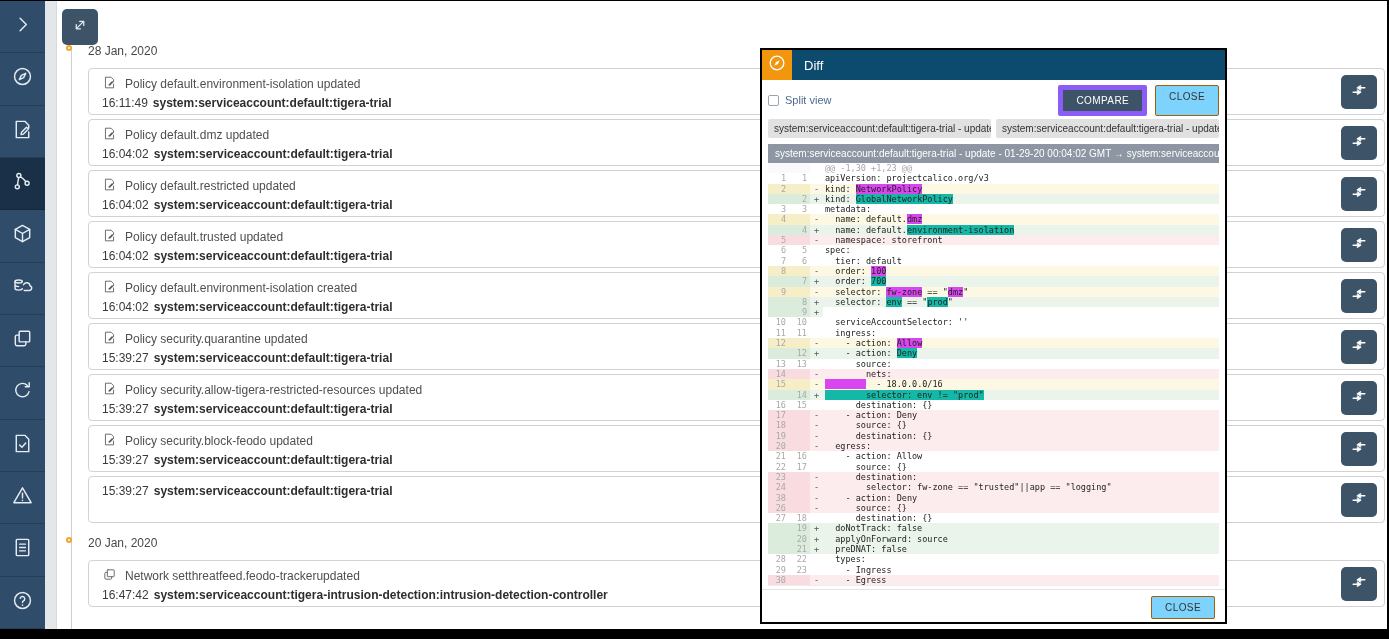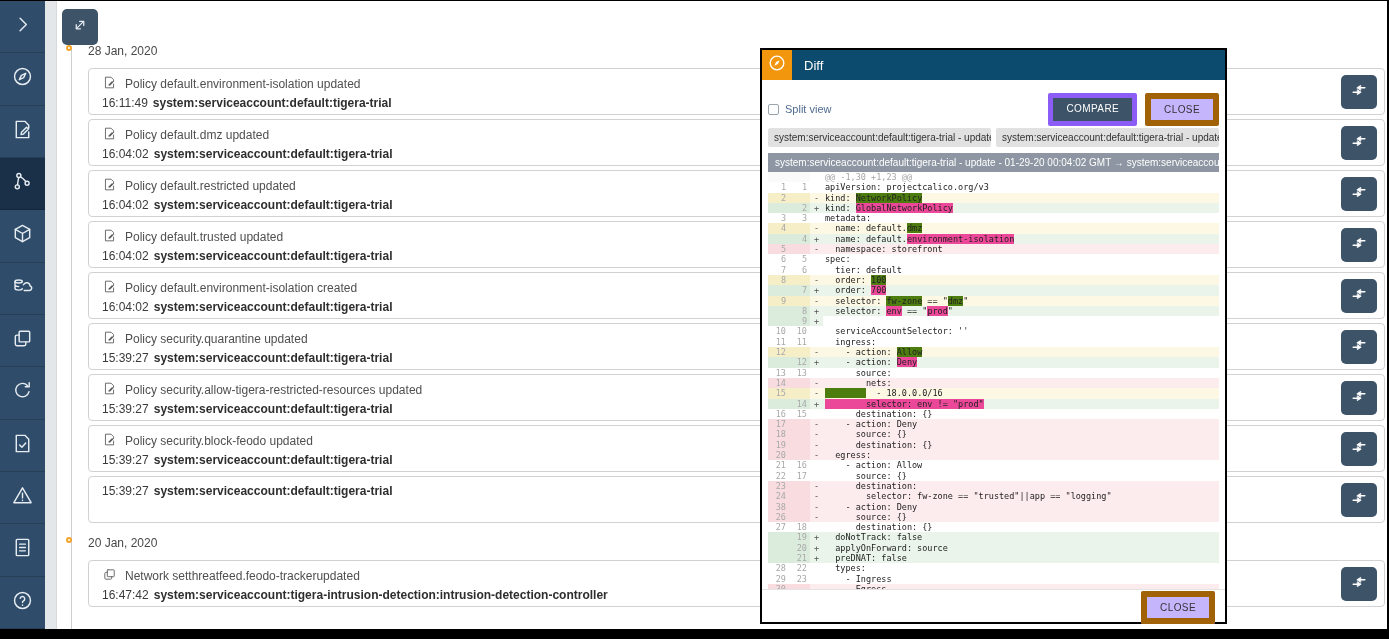--- a/index.html
+++ b/index.html
@@ -44,52 +44,52 @@
 
   
   .modal { position:absolute; left:760px; top:47px; width:467px; height:576px;
            background:#fff; border:2px solid #000; z-index:20; display:flex;
            flex-direction:column; }
   .m-header { height:30px; background:#0c4a6e; display:flex; align-items:center; flex:none; }
   .m-logo { width:30px; height:30px; background:#f2960d; display:flex; align-items:center;
             justify-content:center; flex:none; }
   .m-logo svg { width:20px; height:20px; }
   .m-title { color:#fff; font-size:13px; margin-left:12px; }
-  .m-body { flex:1; padding:16px 6px 0 6px; overflow:hidden; position:relative; }
+  .m-body { flex:1; padding:7px 6px 0 6px; overflow:hidden; position:relative; }
   .m-controls { display:flex; align-items:center; justify-content:space-between; height:26px; }
   .split { display:flex; align-items:center; gap:6px; font-size:11px; color:#4f6b8f;
            cursor:pointer; }
   .cb { width:11px; height:11px; border:1px solid #9aa4ad; background:#fff; border-radius:2px; }
   .m-btns { display:flex; gap:8px; }
   .btn { font-size:10px; letter-spacing:.4px; padding:5px 13px; border-radius:2px;
          cursor:pointer; font-family:"Liberation Sans",sans-serif; }
   .btn-primary { background:#3d5368; color:#fff; border:5px solid #8b5cf6; }
-  .btn-plain { background:#c4b5fd; color:#333; border:6px solid #a16207; }
+  .btn-plain { background:#7dd3fc; color:#333; border:1px solid #a16207; }
   .m-selects { display:flex; gap:5px; margin-top:6px; }
   .rev-select { flex:1; background:#e1e1e1; border-radius:2px; font-size:10px; color:#333;
                 padding:4px 6px; display:flex; align-items:center; justify-content:space-between;
                 cursor:pointer; white-space:nowrap; overflow:hidden; }
   .m-bar { margin-top:6px; background:#8d96a2; color:#fff; font-size:10px; padding:4px 7px;
            white-space:nowrap; overflow:hidden; }
 
   
   .diff { font-family:"DejaVu Sans Mono", monospace; font-size:8.5px; line-height:10.3px;
           border-bottom:1px solid #eee; }
   .dline { display:flex; height:10.3px; overflow:hidden; }
   .go,.gn { width:21px; flex:none; text-align:right; padding-right:3px; color:#a9a9a9; }
   .gs { width:13px; flex:none; padding-left:4px; color:#555; }
   .dc { flex:1; white-space:pre; overflow:hidden; padding-left:2px; color:#222; }
   .hunk .dc { color:#a6a6a6; }
   .hunk .go,.hunk .gn { background:#fafafa; }
   .mdel .go,.mdel .gn { background:#f6eec6; }
   .mdel .gs,.mdel .dc { background:#fcf8e3; }
-  .mdel .h { background:#4d7c0f; }
+  .mdel .h { background:#d946ef; }
   .madd .go,.madd .gn { background:#dcecdc; }
   .madd .gs,.madd .dc { background:#eaf4ea; }
-  .madd .h { background:#ec4899; }
+  .madd .h { background:#14b8a6; }
   .del .go,.del .gn { background:#f8dce0; }
   .del .gs,.del .dc { background:#fdecee; }
   .add .go,.add .gn { background:#dcecdc; }
   .add .gs,.add .dc { background:#eaf4ea; }
   .m-footer { flex:none; border-top:1px solid #e3e3e3; padding:7px 10px; text-align:right;
               background:#fff; }
 </style>
 </head>
 <body>
 

